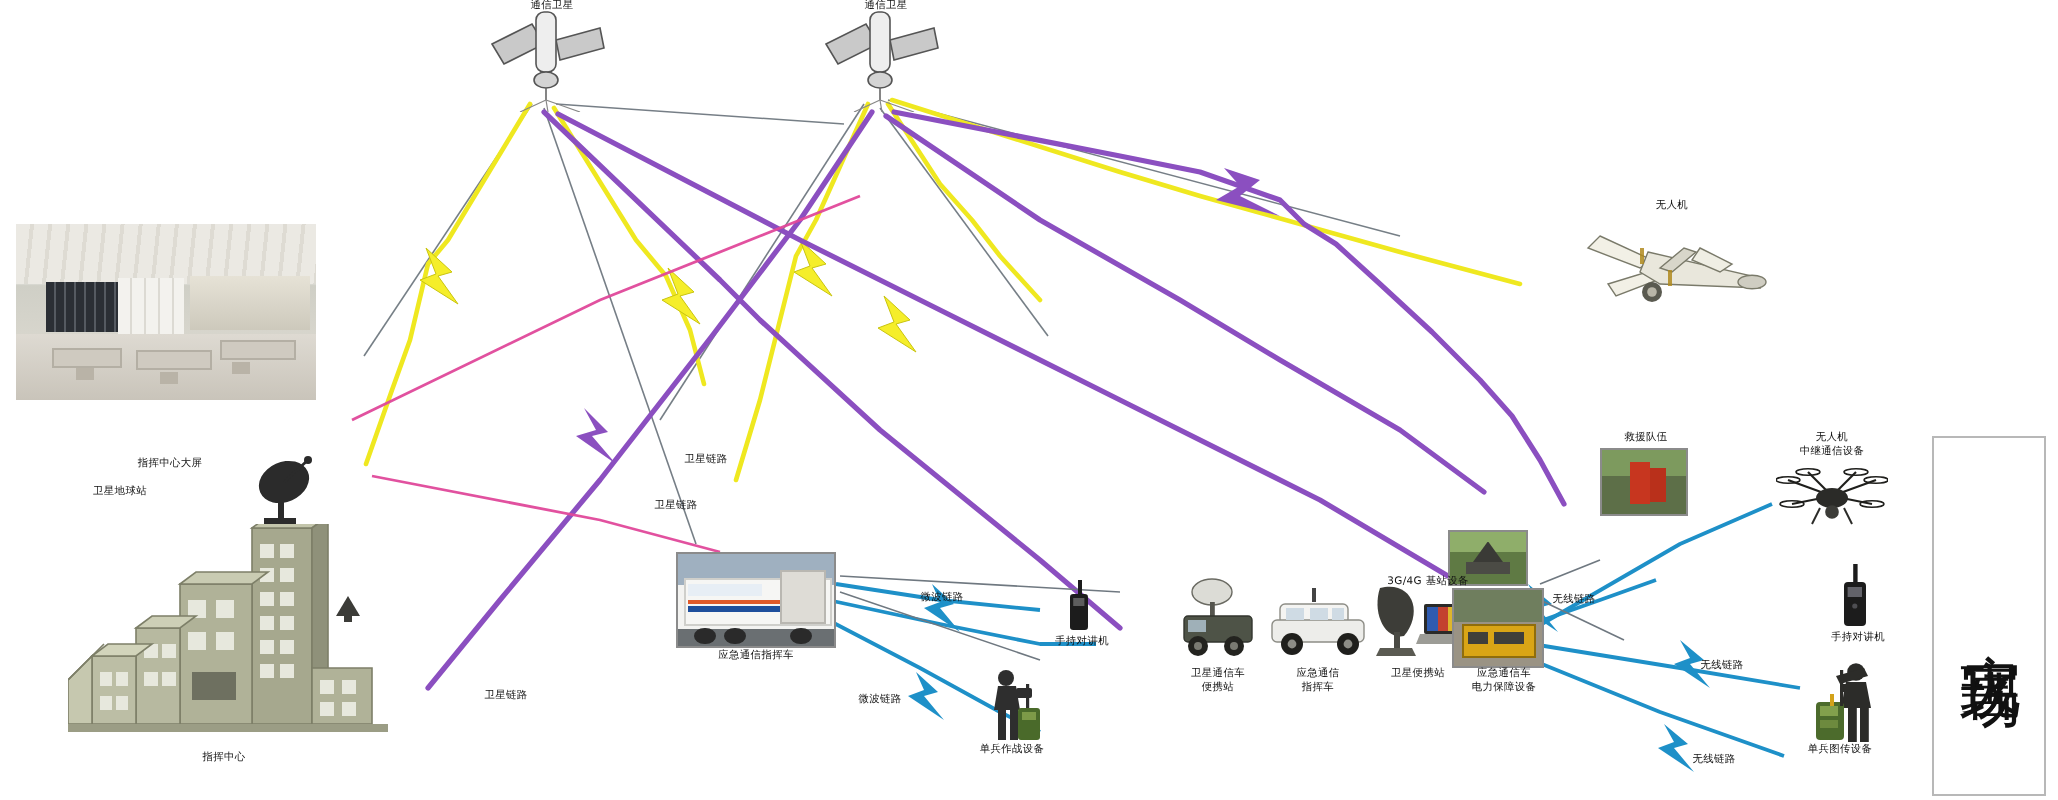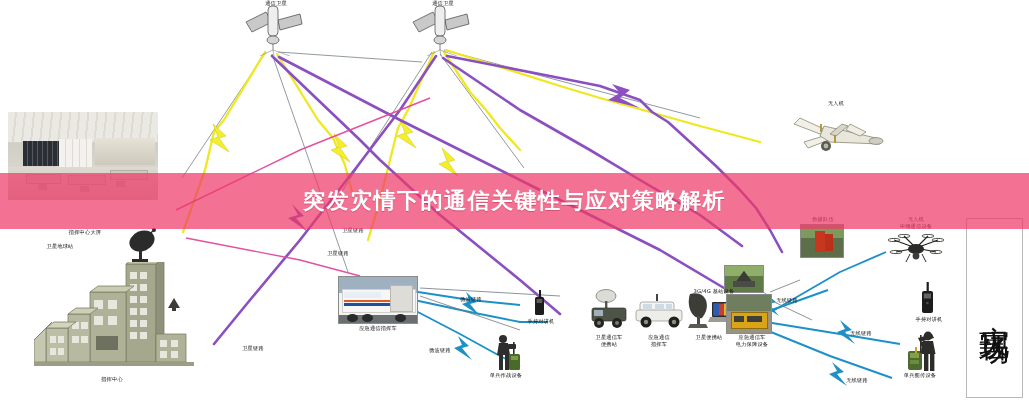--- a/index.html
+++ b/index.html
@@ -493,21 +493,18 @@
 
   <div class="cap" style="left:315px;top:250px;width:46px;">卫星链路</div>
   <div class="cap" style="left:230px;top:345px;width:46px;">卫星链路</div>
   <div class="cap" style="left:417px;top:347px;width:46px;">微波链路</div>
   <div class="cap" style="left:448px;top:296px;width:46px;">微波链路</div>
   <div class="cap" style="left:764px;top:297px;width:46px;">无线链路</div>
   <div class="cap" style="left:838px;top:330px;width:46px;">无线链路</div>
   <div class="cap" style="left:834px;top:377px;width:46px;">无线链路</div>
   <div class="cap" style="left:330px;top:227px;width:46px;">卫星链路</div>
 
-  <div id="banner">
-    <div class="t">突发灾情下的通信关键性与应对策略解析</div>
-  </div>
 
   <div id="sitebox">
     <div class="vtext">灾害现场</div>
   </div>
 
 </div>
 
 </body></html>

